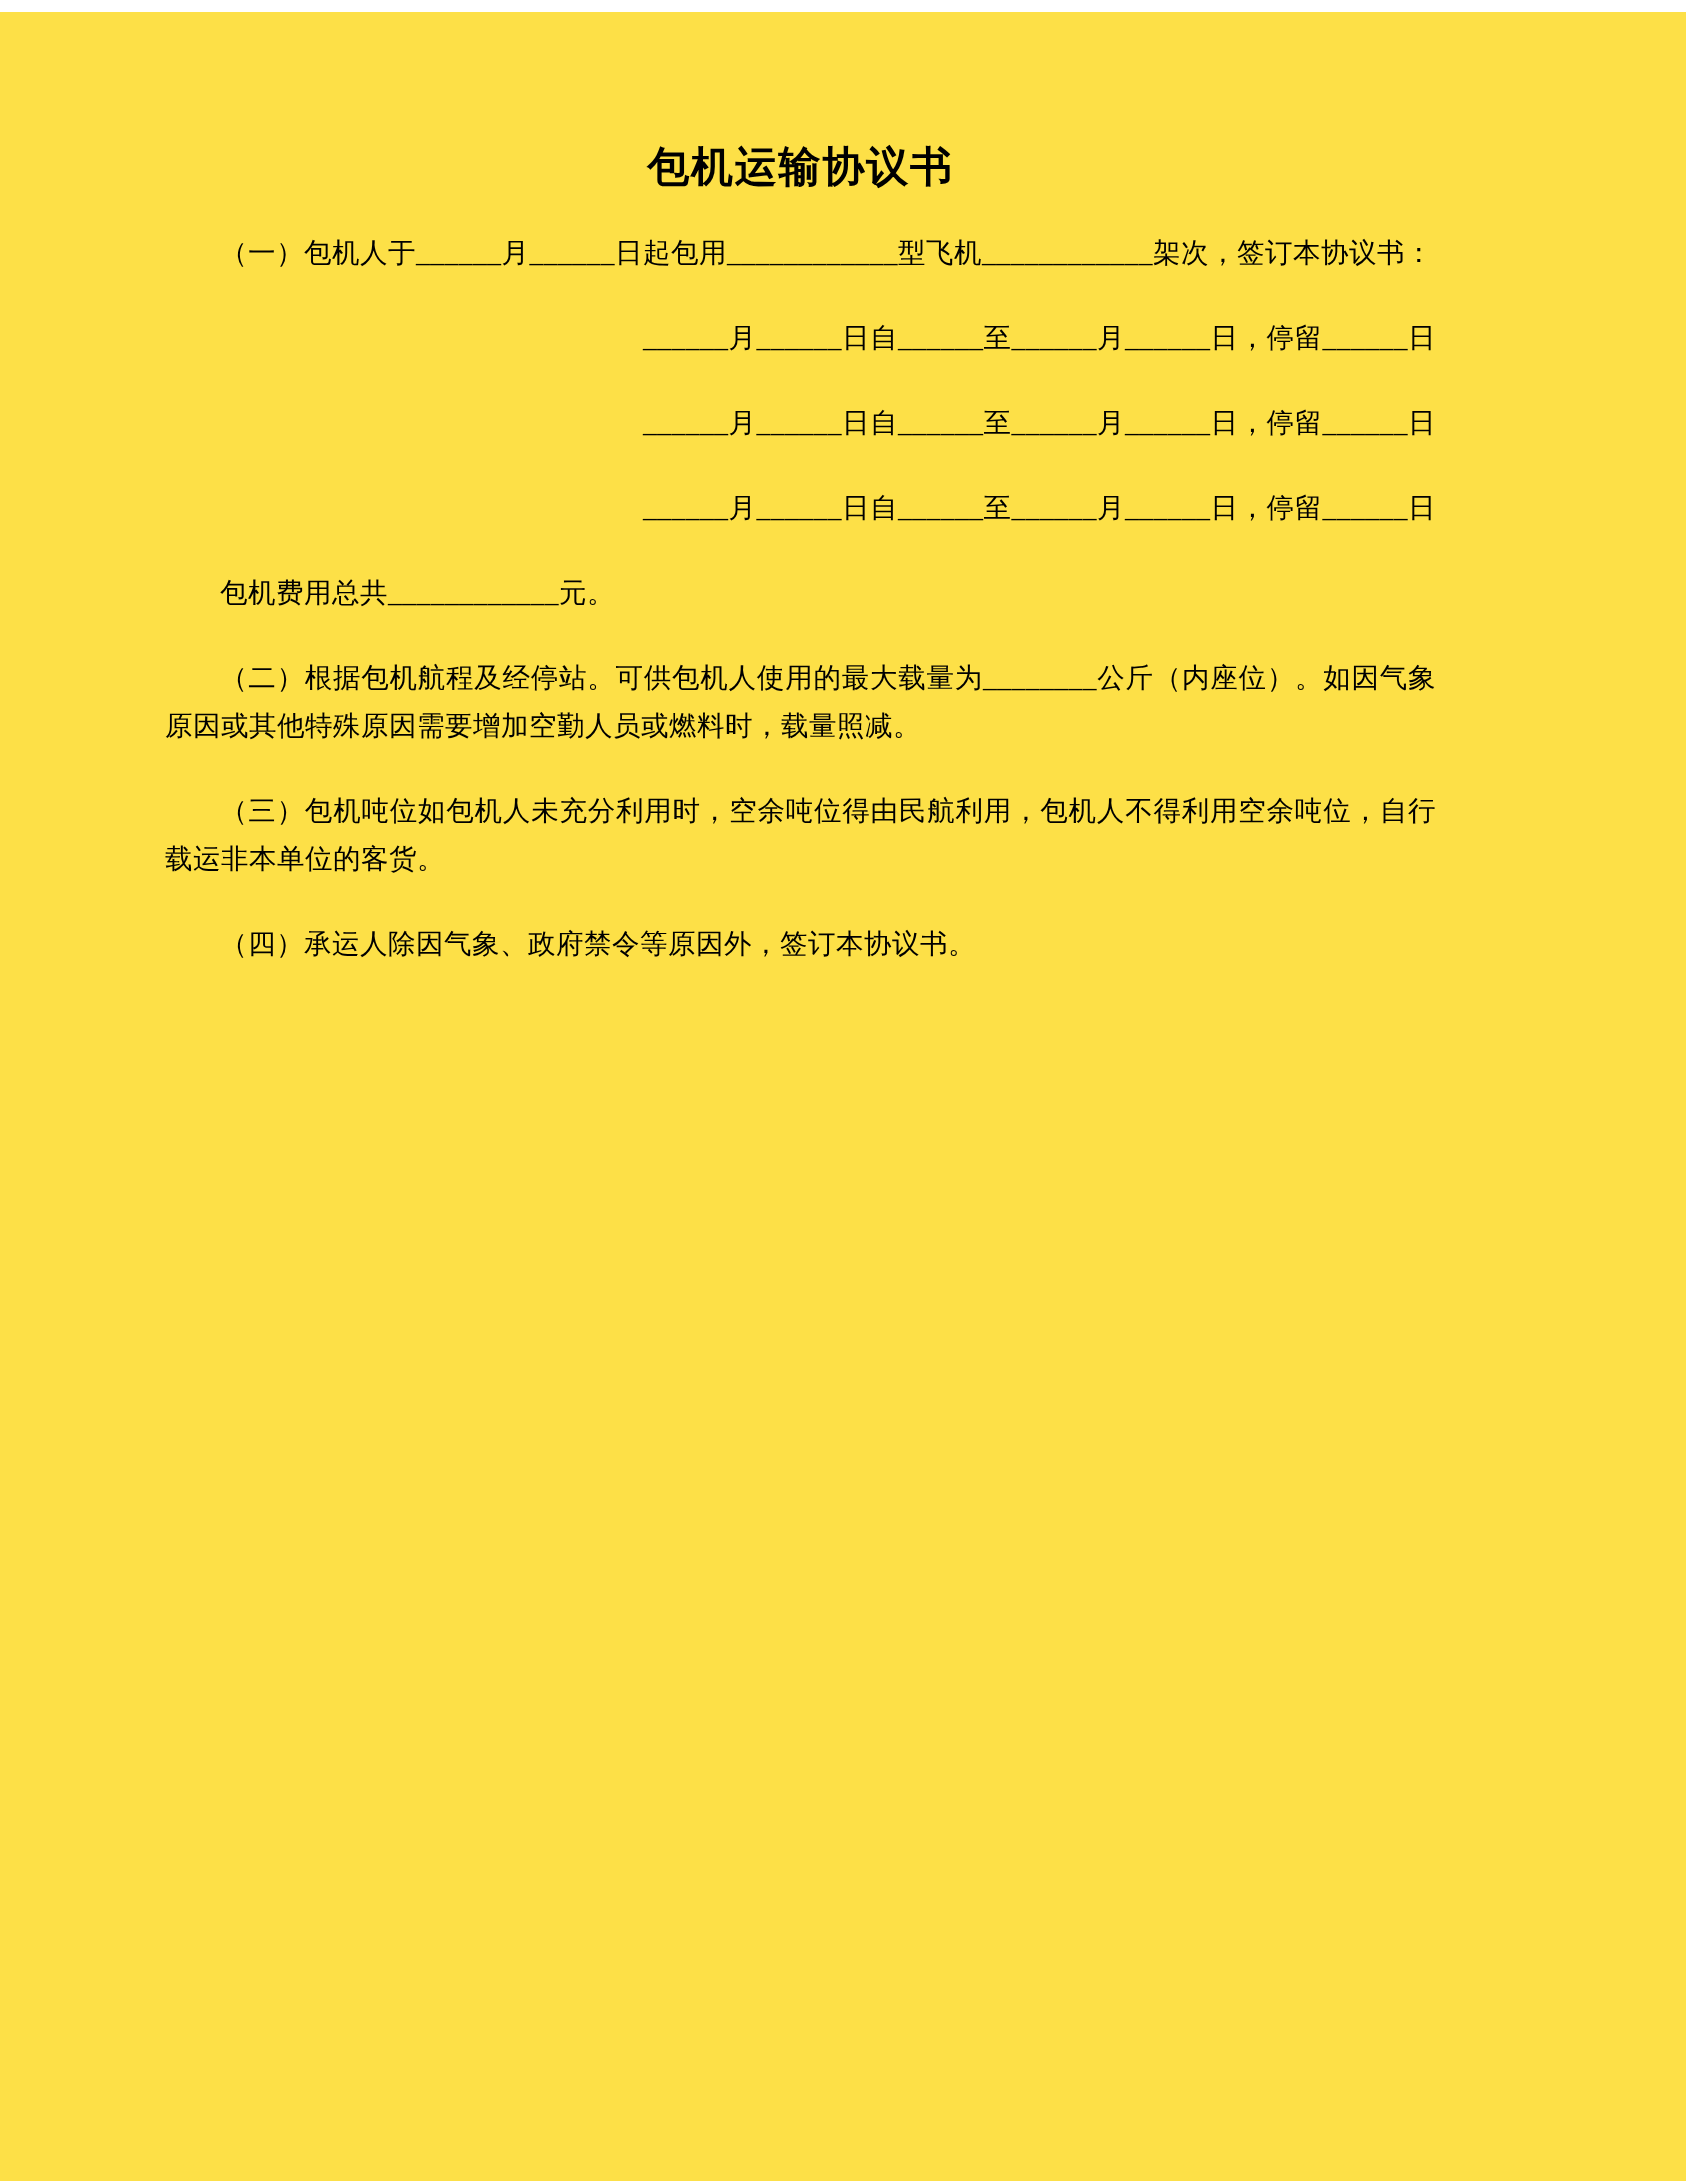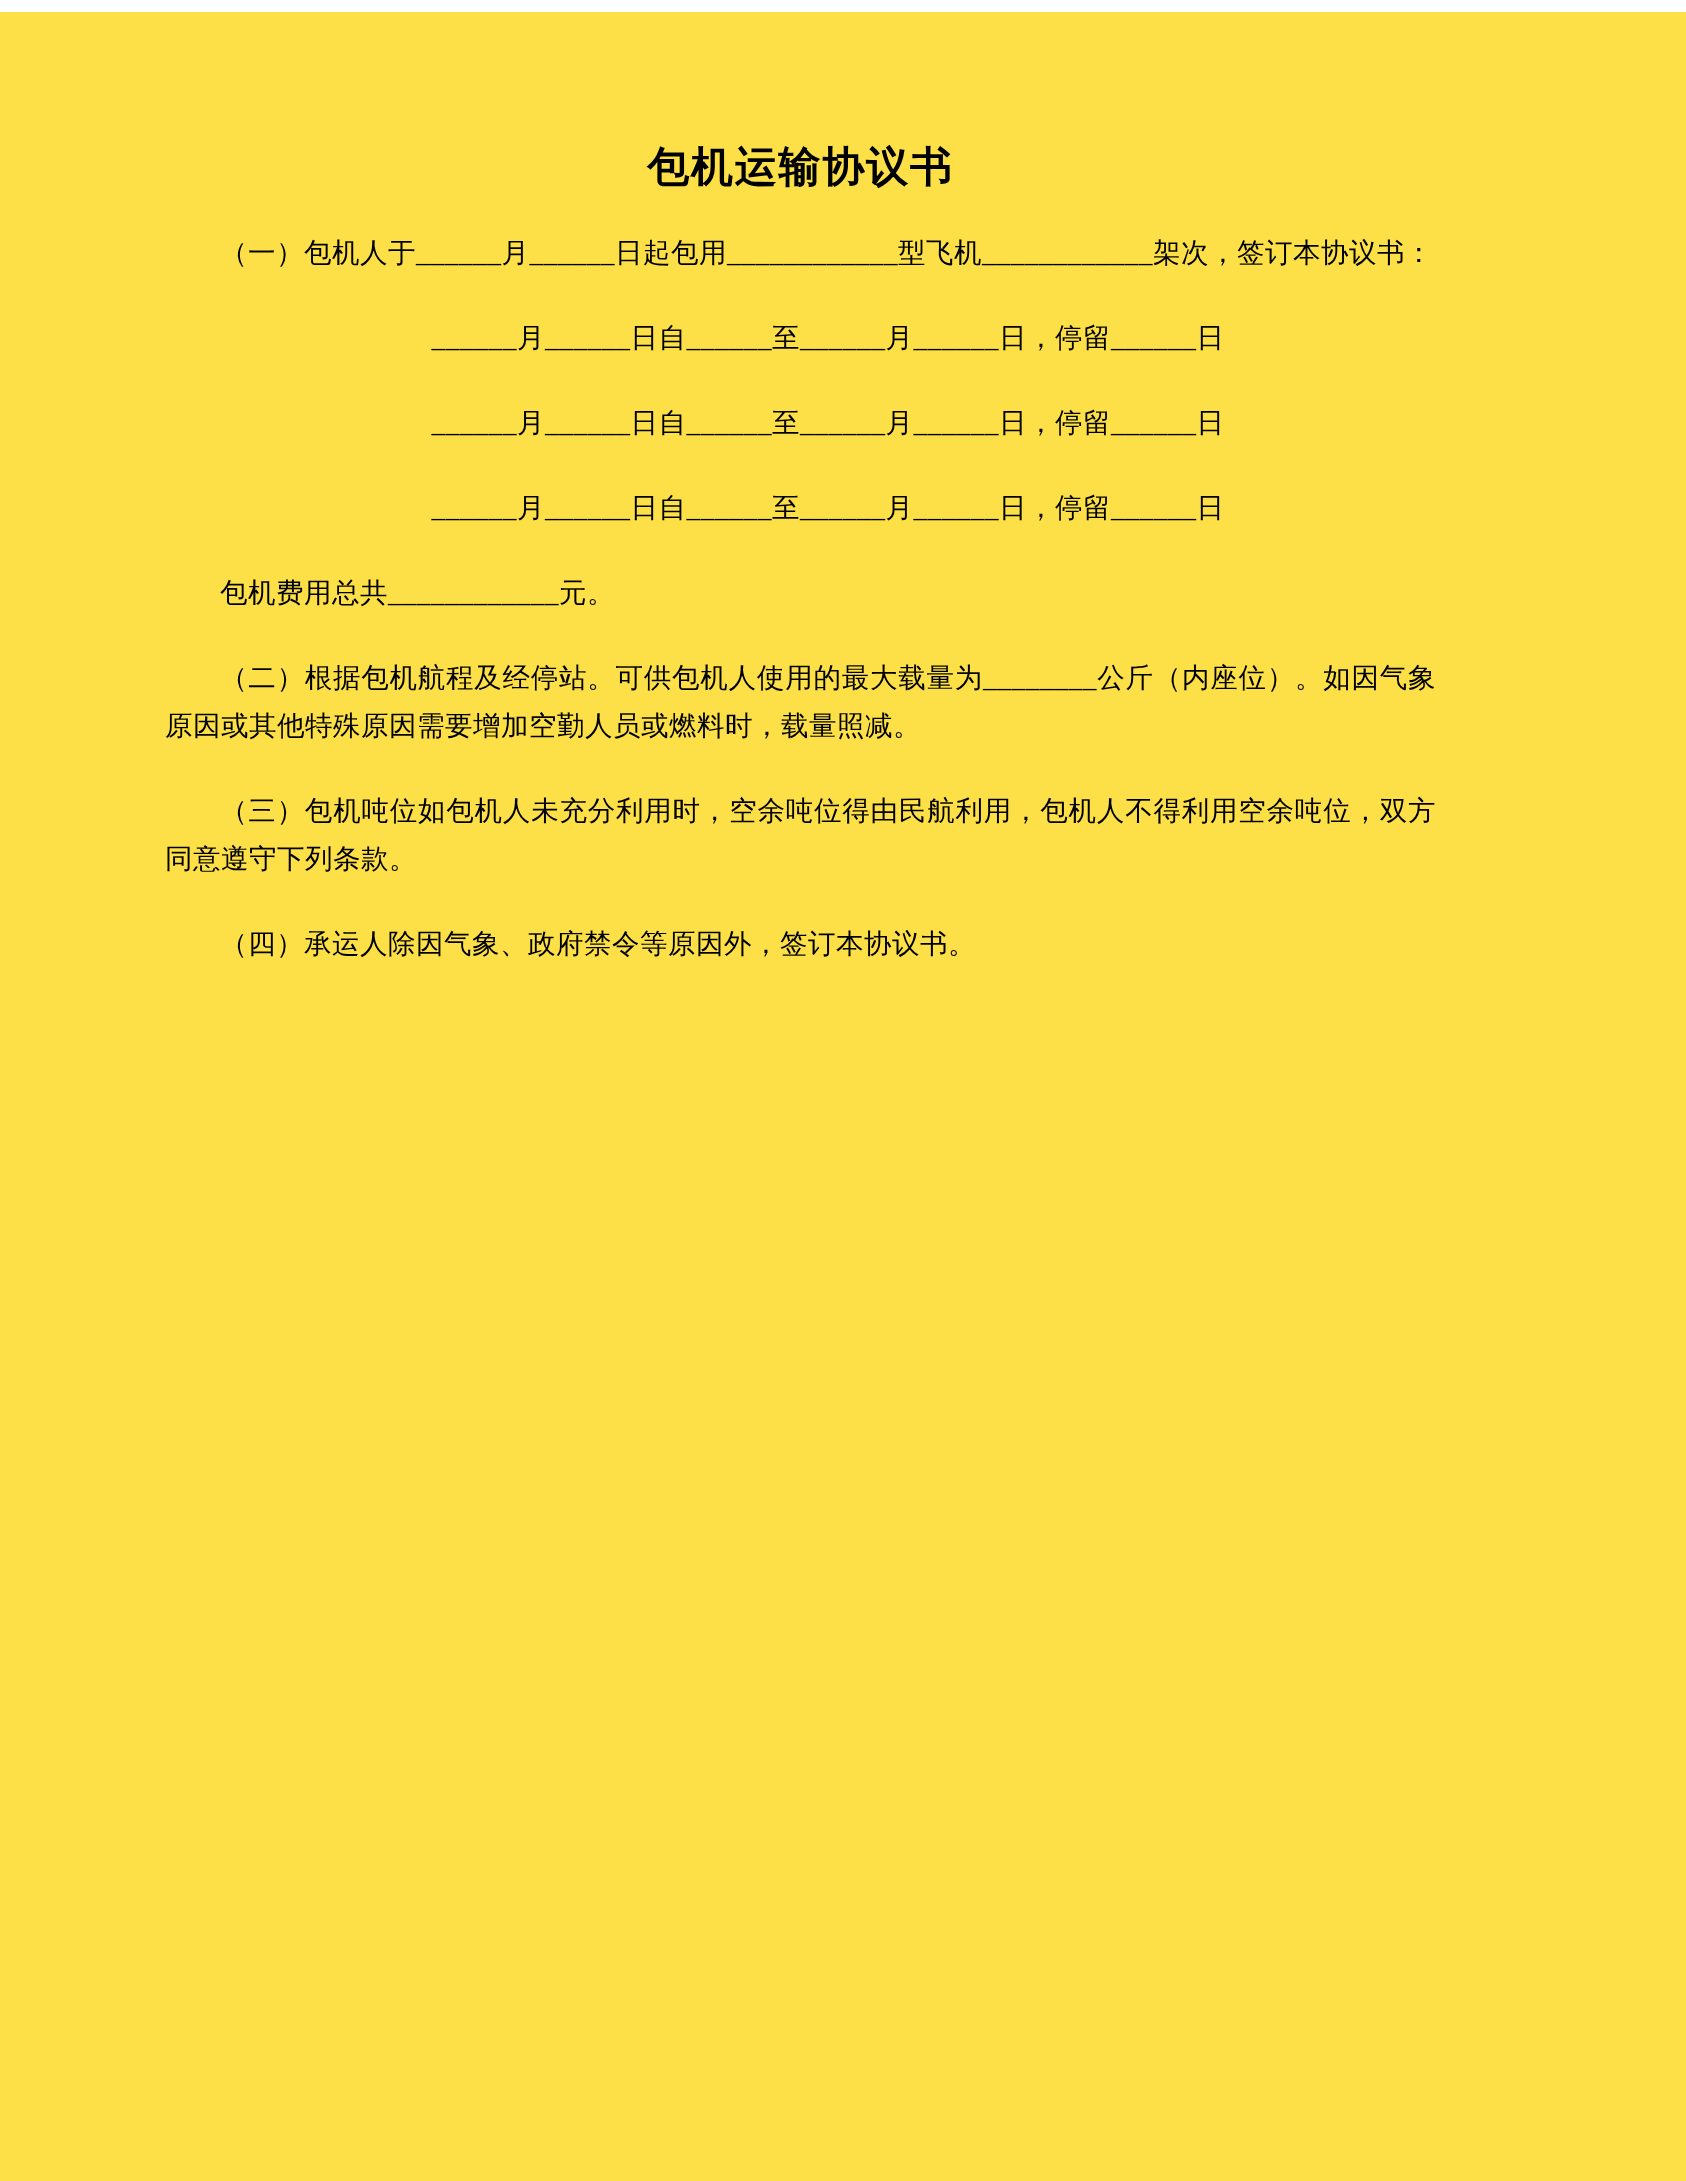--- a/index.html
+++ b/index.html
@@ -38,21 +38,21 @@
     font-size: 27.5px;
     line-height: 48px;
     text-indent: 2em;
     text-align: justify;
     letter-spacing: 0.5px;
   }
   p.para.first-after-number {
     margin-top: 48px;
   }
   p.para.flight-line {
-    text-align: center;
+    text-align: right;
     white-space: nowrap;
   }
 </style>
 </head>
 <body>
 
 <div class="page">
 
   <h1 class="doc-title">包机运输协议书</h1>
 
@@ -63,18 +63,18 @@
   <p class="para flight-line">______月______日自______至______月______日，停留______日</p>
 
   <p class="para flight-line">______月______日自______至______月______日，停留______日</p>
 
   <p class="para flight-line">______月______日自______至______月______日，停留______日</p>
 
   <p class="para">包机费用总共____________元。</p>
 
   <p class="para">（二）根据包机航程及经停站。可供包机人使用的最大载量为________公斤（内座位）。如因气象原因或其他特殊原因需要增加空勤人员或燃料时，载量照减。</p>
 
-  <p class="para">（三）包机吨位如包机人未充分利用时，空余吨位得由民航利用，包机人不得利用空余吨位，双方同意遵守下列条款。</p>
+  <p class="para">（三）包机吨位如包机人未充分利用时，空余吨位得由民航利用，包机人不得利用空余吨位，自行载运非本单位的客货。</p>
 
   <p class="para">（四）承运人除因气象、政府禁令等原因外，签订本协议书。</p>
 
 </div>
 
 
 </body></html>

